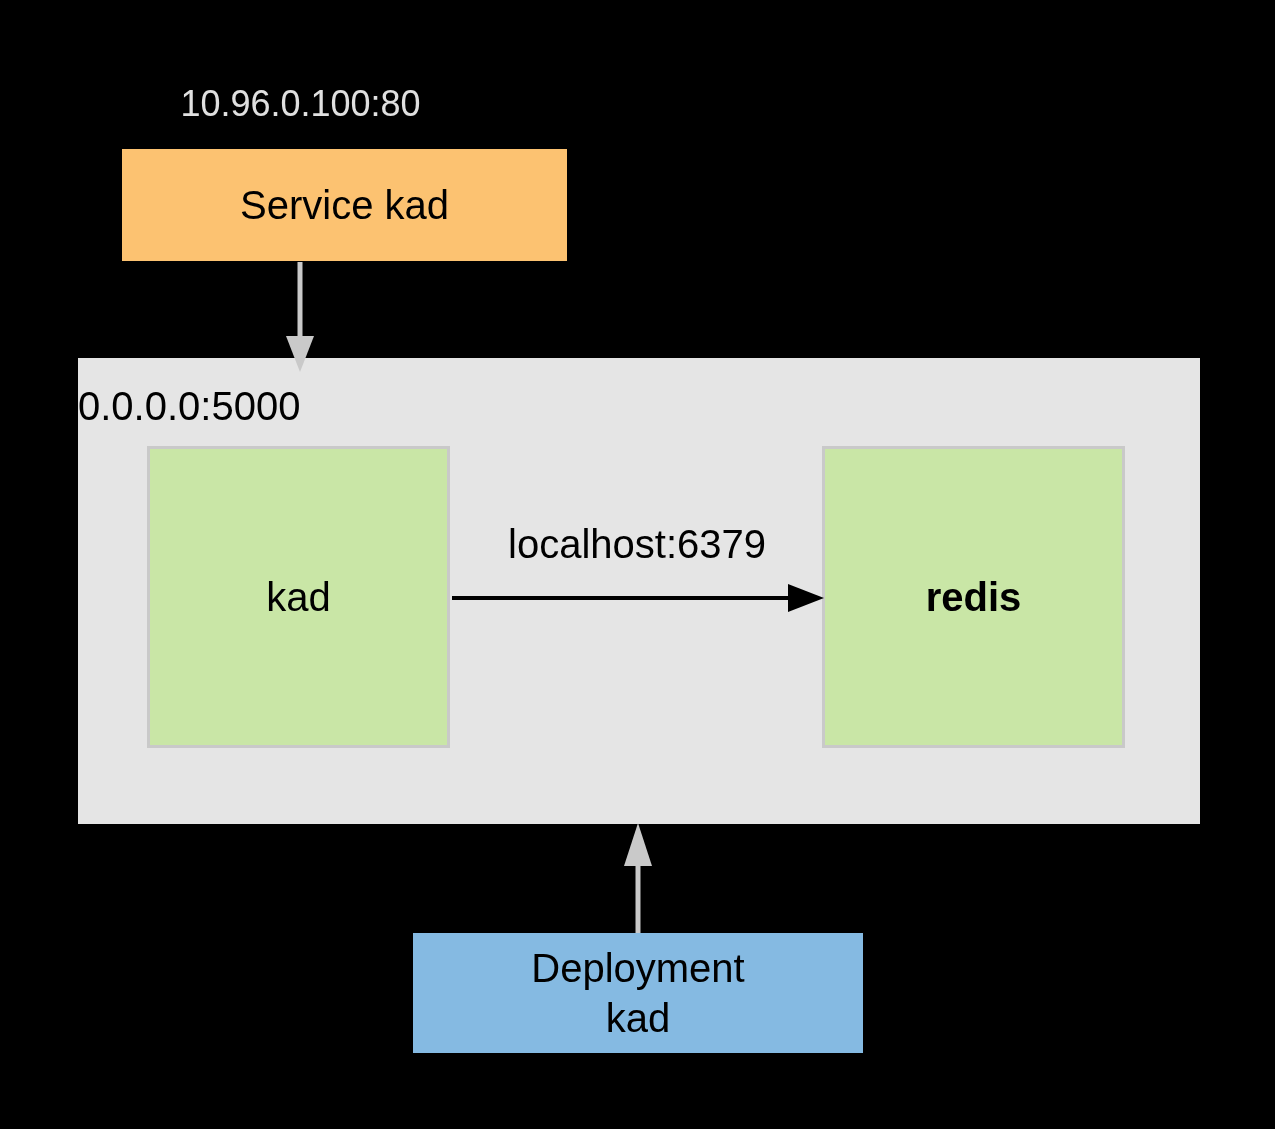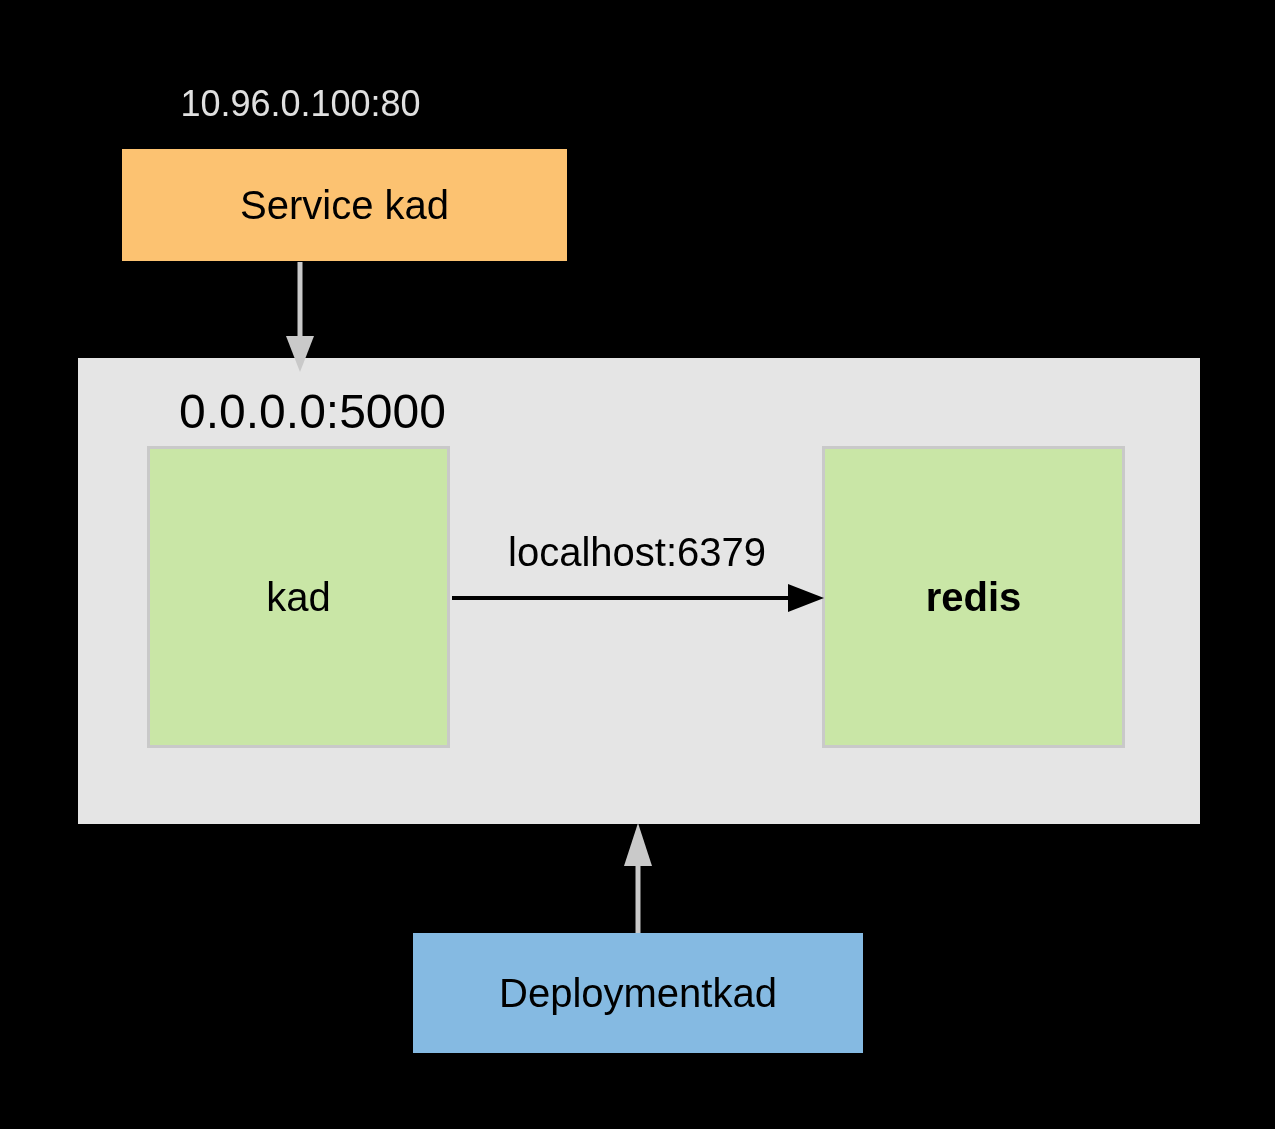--- a/index.html
+++ b/index.html
@@ -43,46 +43,46 @@
     background: var(--service-fill);
     display: flex; align-items: center; justify-content: center; margin-left: 44px;
   }
   .pod-box {
     position: absolute;
     left: 78px; top: 358px; width: 1122px; height: 466px;
     background: var(--pod-boundary);
   }
   .pod-addr {
     position: absolute;
-    left: 12px; top: 26px; width: 445px; height: 44px;
+    left: 0; top: 26px; width: 445px; height: 44px;
     color: var(--text-dark);
-    font-size: 48px;
-    text-align: center;
+    font-size: 40px;
+    text-align: left;
   }
   .container-box {
     position: absolute;
     top: 88px; width: 303px; height: 302px;
     background: var(--container-fill);
     border: 3px solid var(--container-border);
     display: flex; align-items: center; justify-content: center;
   }
   .container-kad { left: 69px; }
   .container-redis { left: 744px; font-weight: bold; }
   .conn-label {
     position: absolute;
-    left: 374px; top: 172px; width: 370px; height: 44px;
+    left: 374px; top: 164px; width: 370px; height: 44px;
     color: var(--text-dark);
     font-size: 40px;
     text-align: center;
   }
   .deployment-box {
     position: absolute;
     left: 413px; top: 933px; width: 450px; height: 120px;
     background: var(--deployment-fill);
-    display: flex; flex-direction: row; align-items: center; justify-content: center;
+    display: flex; flex-direction: column; align-items: center; justify-content: center;
   }
   .deployment-box .label { line-height: 50px; }
   svg.arrows {
     position: absolute;
     left: 0; top: 0; width: 1275px; height: 1129px;
     pointer-events: none;
   }
   .shaft-gray { stroke: var(--arrow-gray); stroke-width: 5; }
   .head-gray  { fill: var(--arrow-gray); }
   .shaft-black { stroke: var(--arrow-black); stroke-width: 4; }

